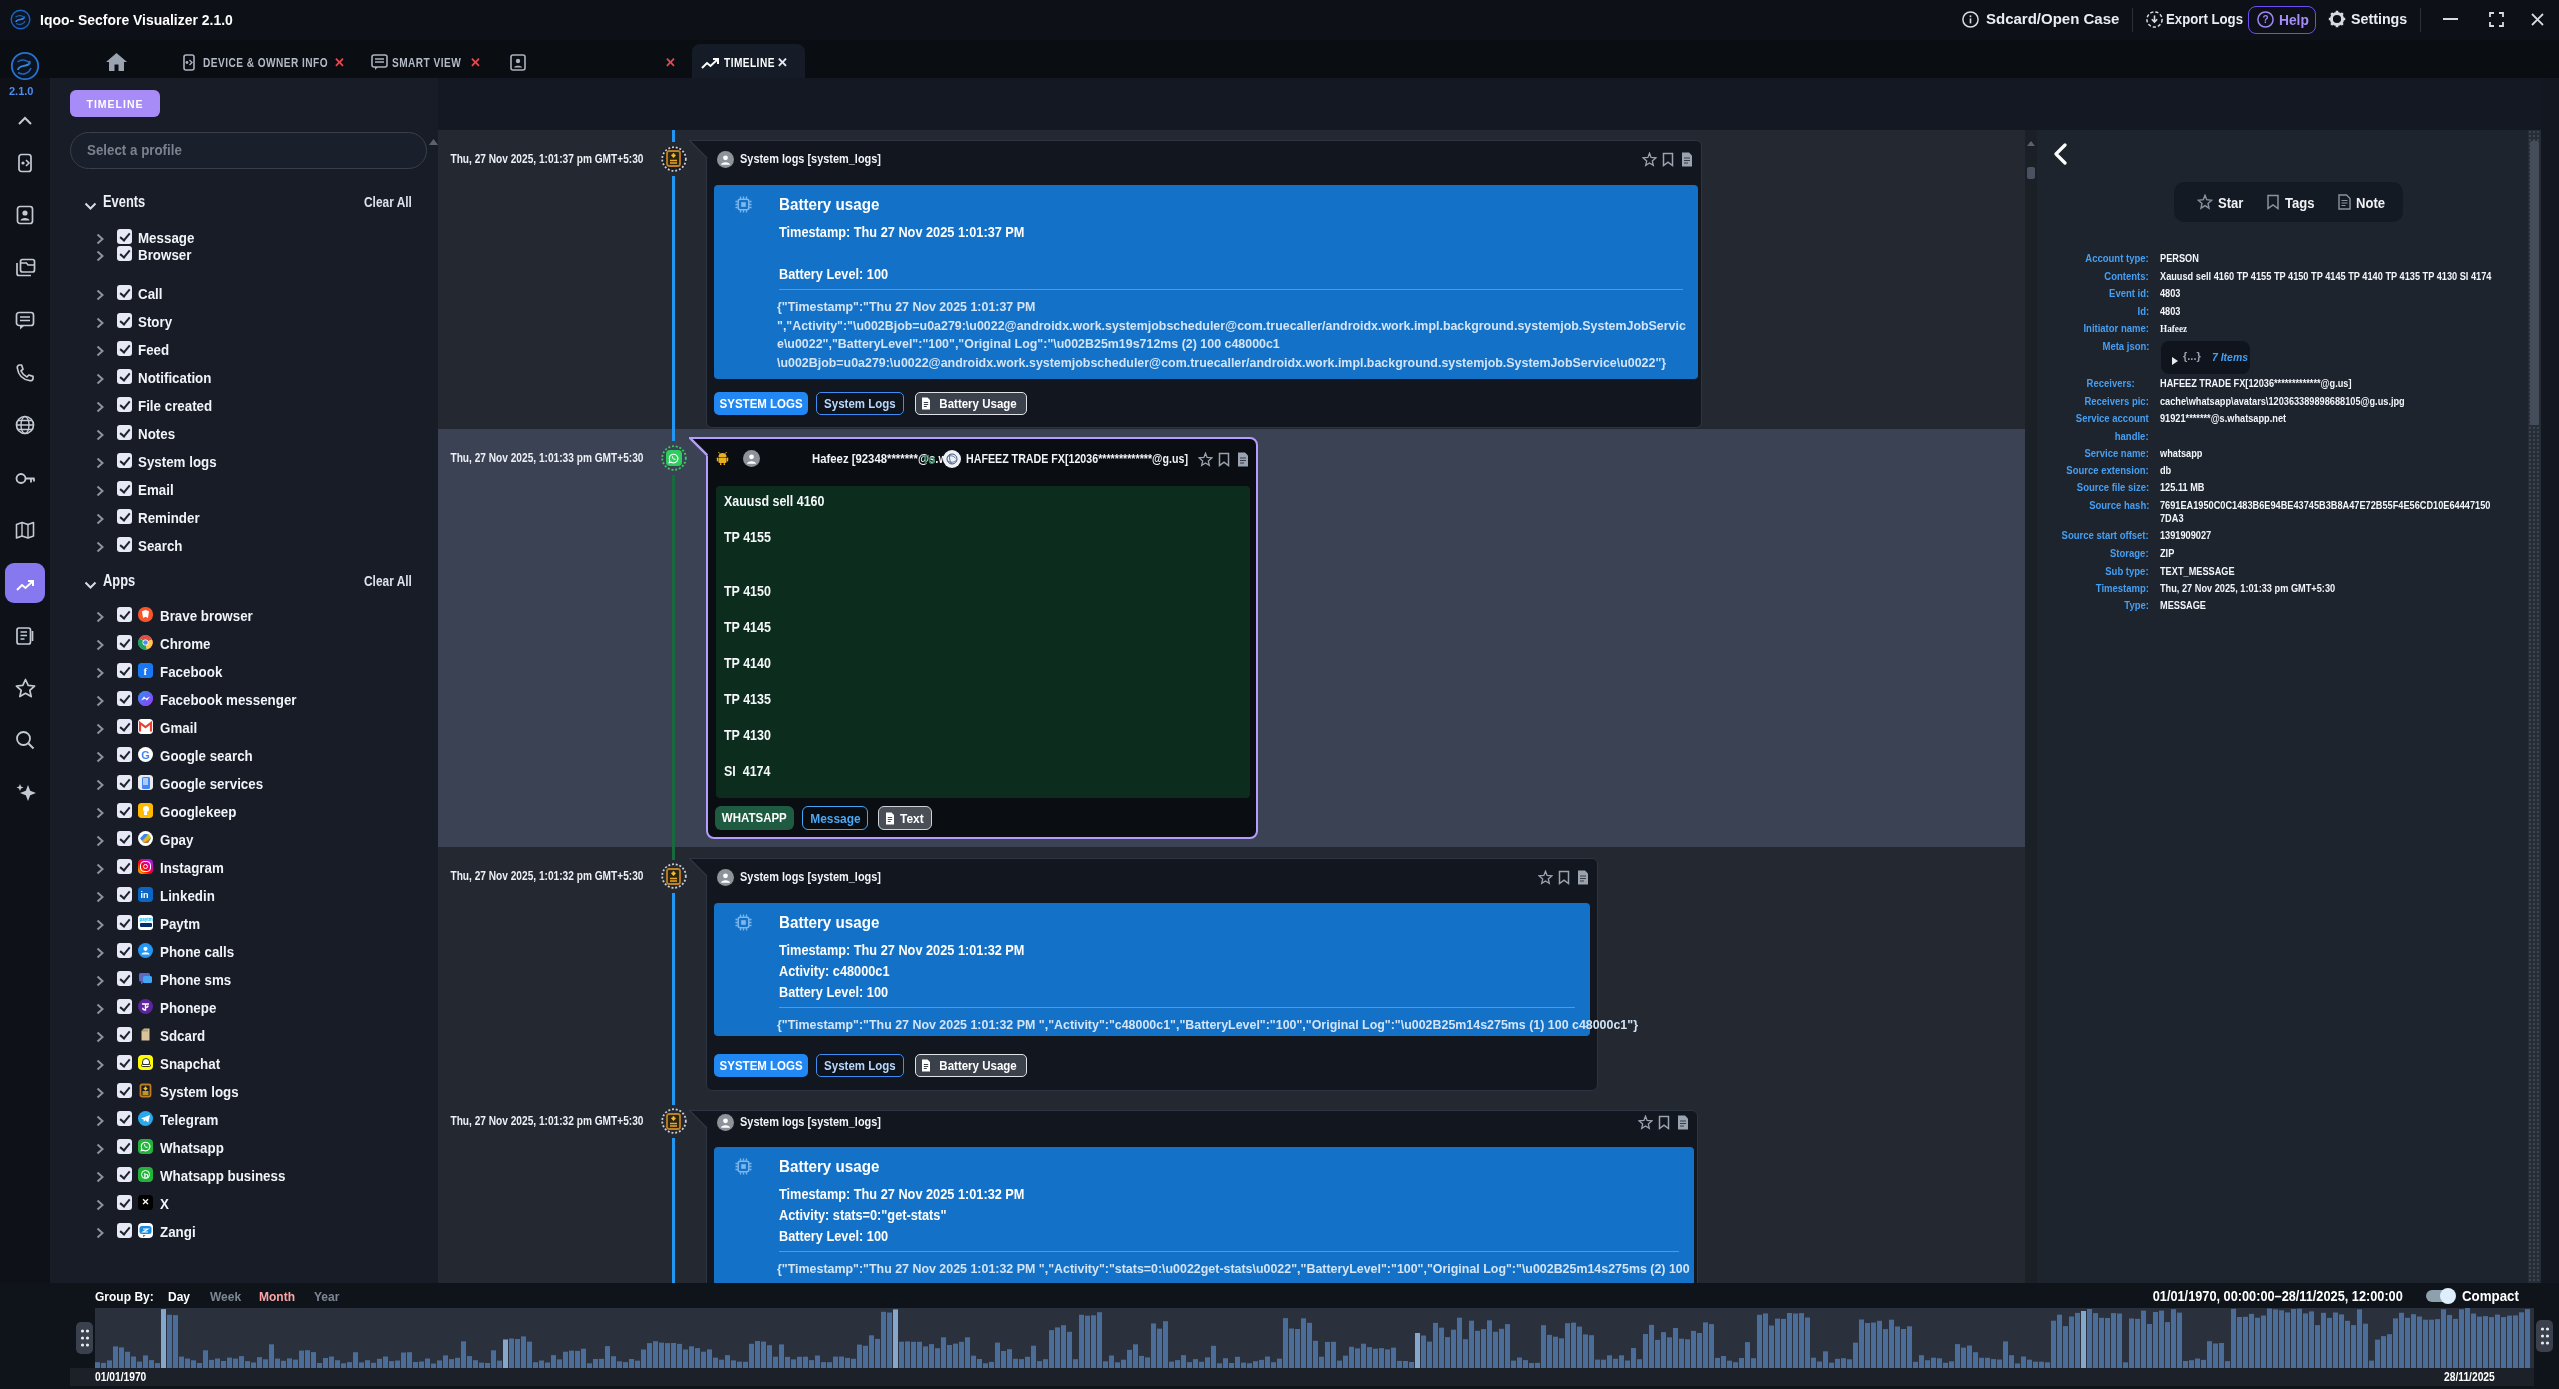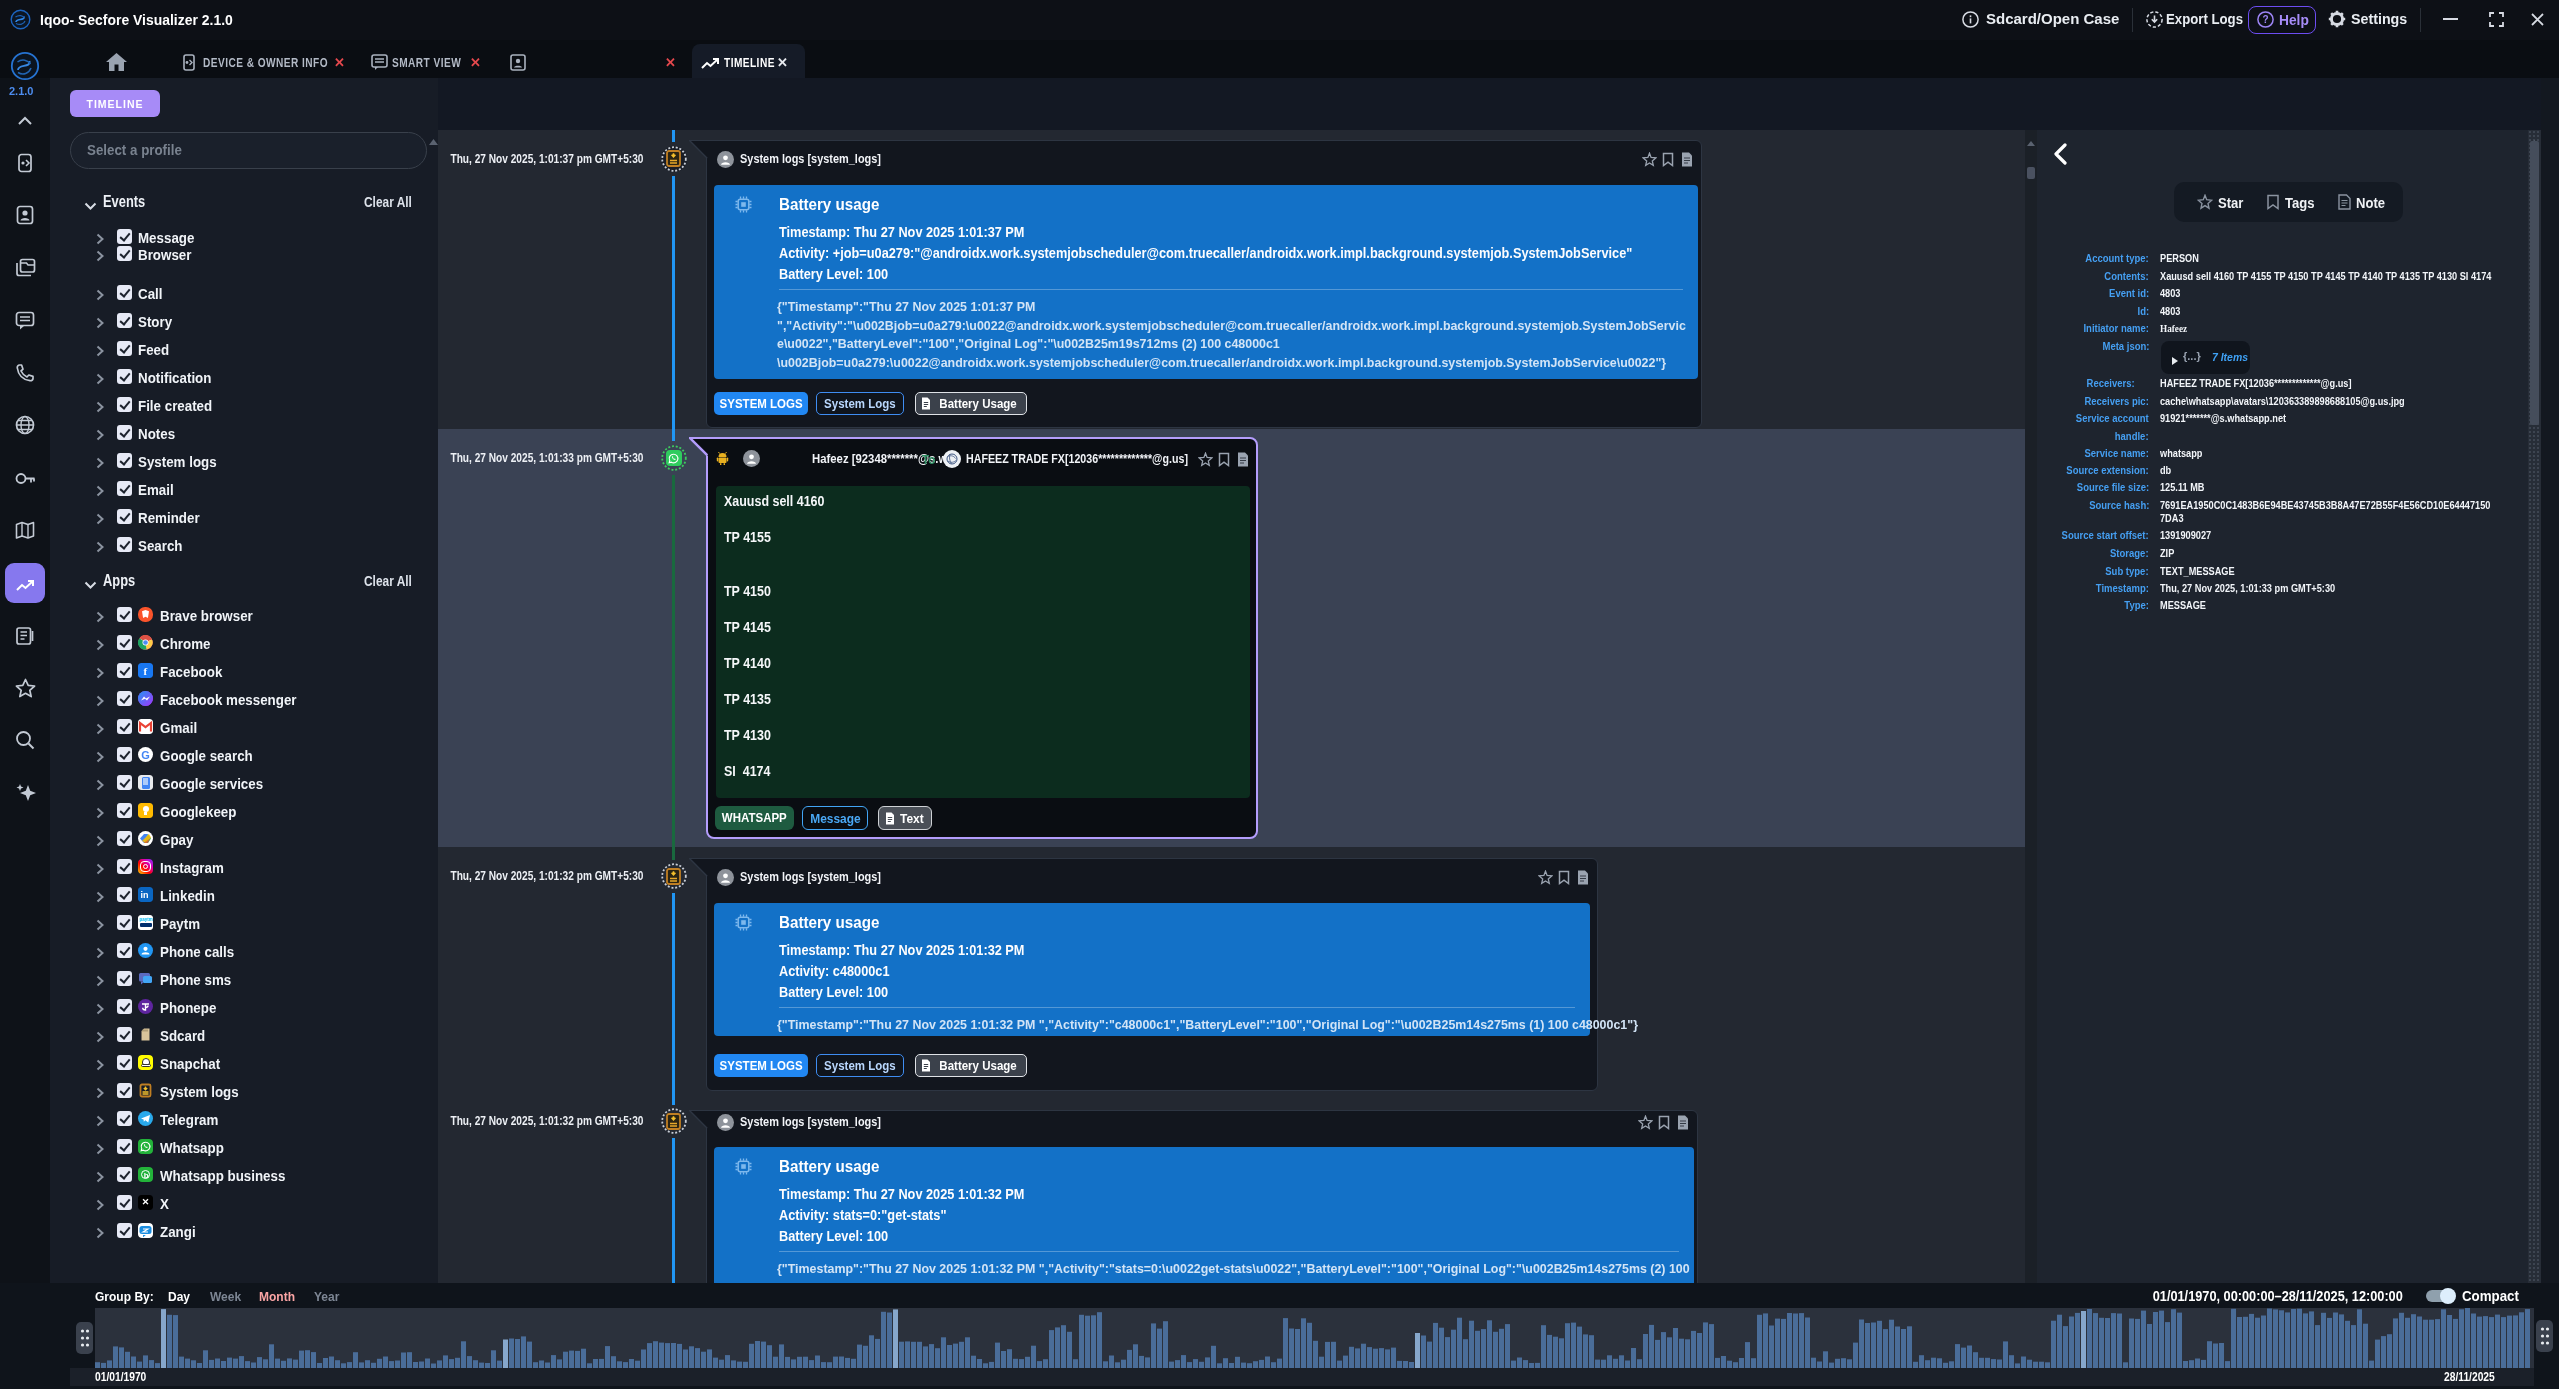--- a/index.html
+++ b/index.html
@@ -686,21 +686,20 @@
 <div class="abs bluep" style="left:276px;top:55px;width:984px;height:194px;"></div>
 <div class="abs" style="left:297px;top:66px;"><svg width="17" height="17" viewBox="0 0 17 17" style="">
         <rect x="3.2" y="3.2" width="10.6" height="10.6" rx="2" fill="none" stroke="#7db8ed" stroke-width="1.5"></rect>
         <rect x="6.2" y="6.2" width="4.6" height="4.6" fill="#7db8ed"></rect>
         <g stroke="#7db8ed" stroke-width="1.3">
           <path d="M5.5 0.5 v2.2 M8.5 0.5 v2.2 M11.5 0.5 v2.2 M5.5 14.3 v2.2 M8.5 14.3 v2.2 M11.5 14.3 v2.2 M0.5 5.5 h2.2 M0.5 8.5 h2.2 M0.5 11.5 h2.2 M14.3 5.5 h2.2 M14.3 8.5 h2.2 M14.3 11.5 h2.2"></path>
         </g>
       </svg></div>
 <div class="abs b" style="left:341px;top:65px;font-size:16.5px;color:#fff;"><span style="display:inline-block;white-space:nowrap;transform:scaleX(0.92);transform-origin:0 50%;">Battery usage</span></div>
 <div class="abs b" style="left:341px;top:94px;font-size:14px;color:#fdfdfe;white-space:nowrap;"><span style="display:inline-block;white-space:nowrap;transform:scaleX(0.91);transform-origin:0 50%;">Timestamp: Thu 27 Nov 2025 1:01:37 PM</span></div>
-<div class="abs b" style="left:341px;top:115px;font-size:14px;color:#fdfdfe;white-space:nowrap;"><span style="display:inline-block;white-space:nowrap;transform:scaleX(0.91);transform-origin:0 50%;">Activity: +job=u0a279:"@androidx.work.systemjobscheduler@com.truecaller/androidx.work.impl.background.systemjob.SystemJobService"</span></div>
 <div class="abs b" style="left:341px;top:136px;font-size:14px;color:#fdfdfe;white-space:nowrap;"><span style="display:inline-block;white-space:nowrap;transform:scaleX(0.91);transform-origin:0 50%;">Battery Level: 100</span></div>
 <div class="abs bp-div" style="left:341px;top:159px;width:904px;"></div>
 <div class="abs bp-json" style="left:339px;top:168px;width:909px;">
       <div>{"Timestamp":"Thu 27 Nov 2025 1:01:37 PM</div>
       <div>","Activity":"\u002Bjob=u0a279:\u0022@androidx.work.systemjobscheduler@com.truecaller/androidx.work.impl.background.systemjob.SystemJobServic</div>
       <div>e\u0022","BatteryLevel":"100","Original Log":"\u002B25m19s712ms (2) 100 c48000c1</div>
       <div>\u002Bjob=u0a279:\u0022@androidx.work.systemjobscheduler@com.truecaller/androidx.work.impl.background.systemjob.SystemJobService\u0022"}</div>
     </div>
 <div class="abs tag" style="left:276px;top:262px;width:94px;background:#2187f2;color:#fff;">
       <span style="display:inline-block;white-space:nowrap;transform:scaleX(0.92);transform-origin:center 50%;">SYSTEM LOGS</span>

